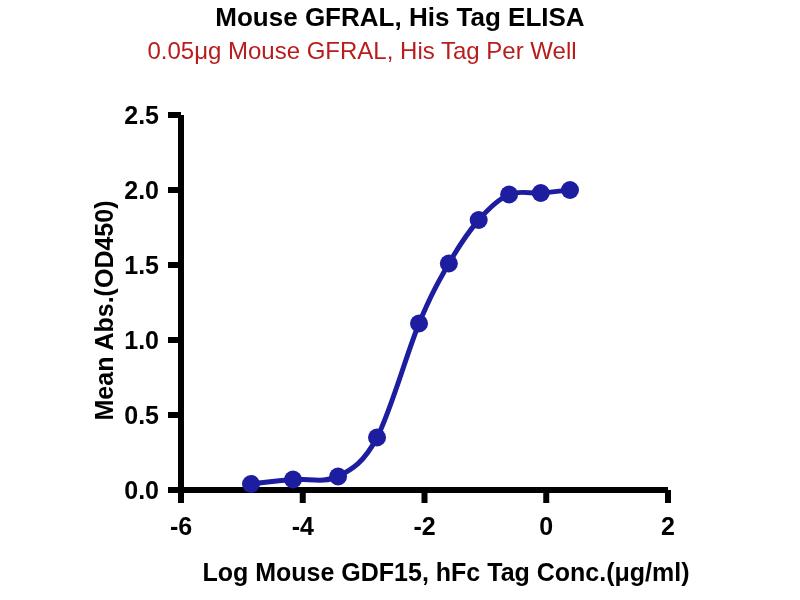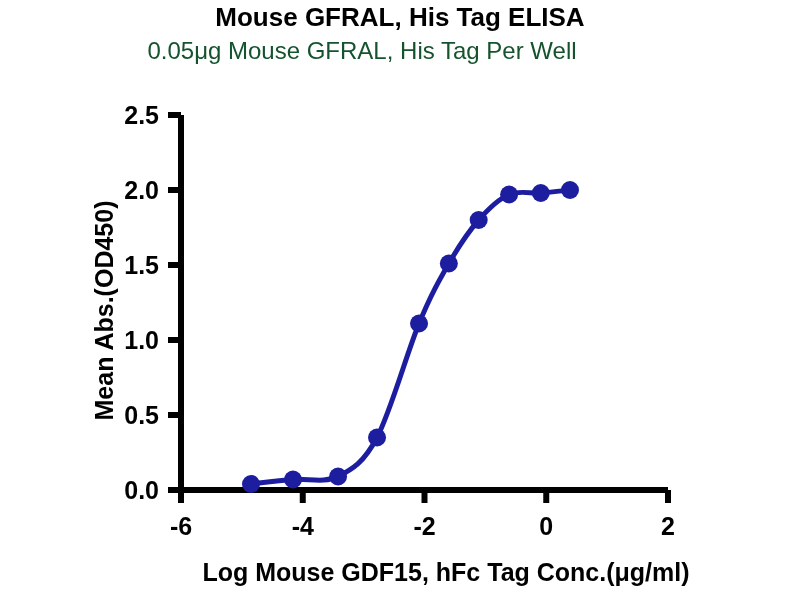--- a/index.html
+++ b/index.html
@@ -32,21 +32,21 @@
     font-family: "Liberation Sans", sans-serif;
   }
   #chart-subtitle {
     position: absolute;
     top: 37px;
     left: 0;
     width: 724px;
     text-align: center;
     font-size: 24px;
     font-weight: normal;
-    color: #14532d;
+    color: #b91c1c;
     font-family: "Liberation Sans", sans-serif;
   }
   #plot-svg {
     position: absolute;
     top: 0;
     left: 0;
   }
   #x-axis-label {
     position: absolute;
     top: 558px;

